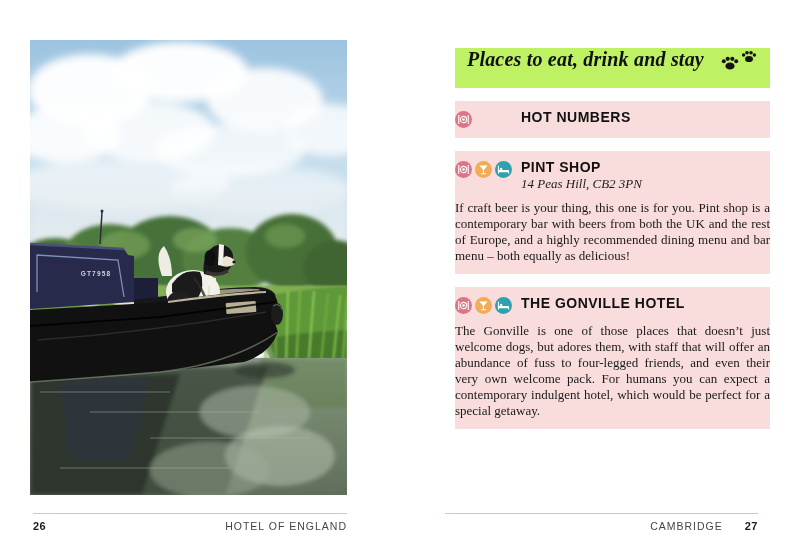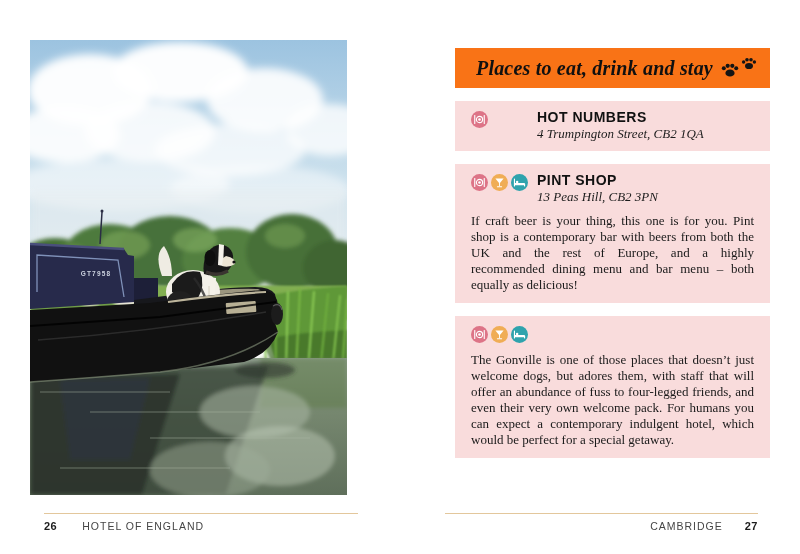--- a/index.html
+++ b/index.html
@@ -12,32 +12,32 @@
   .photo {
     position:absolute; left:30px; top:40px; width:317px; height:455px;
   }
   .photo svg { display:block; width:100%; height:100%; }
   .photo text { font-family:"Liberation Sans", sans-serif; }
 
   
   .right-col { position:absolute; left:455px; top:48px; width:315px; }
 
   .banner {
-    height:40px; background:#f97316; box-sizing:border-box;
-    display:flex; align-items:center; justify-content:space-between;
-    padding:0 13px 0 21px;
+    height:40px; background:#bef264; box-sizing:border-box;
+    display:flex; align-items:flex-start; justify-content:space-between;
+    padding:0 13px 0 12px;
   }
   .banner-title {
     font-family:"Liberation Serif", serif; font-style:italic; font-weight:bold;
     font-size:20px; color:#101010; white-space:nowrap; letter-spacing:0.2px;
   }
   .paws { width:38px; height:26px; flex-shrink:0; }
 
   .card {
-    background:#f9dcdc; margin-top:13px; padding:8px 16px 10px;
+    background:#f9dcdc; margin-top:13px; padding:8px 0 10px;
     box-sizing:border-box;
   }
   .card-header { display:flex; align-items:flex-start; }
   .icons { width:66px; flex-shrink:0; display:flex; gap:3px; padding-top:2px; }
   .icon { width:17px; height:17px; display:block; }
   .titles { flex:1; }
   .card-title {
     font-size:14px; font-weight:bold; color:#111111; letter-spacing:0.5px;
     line-height:16px;
   }
@@ -49,21 +49,21 @@
     font-family:"Liberation Serif", serif; font-size:13px; line-height:16px;
     text-align:justify; color:#1a1a1a; margin-top:9px;
   }
 
   
   .footer-left, .footer-right {
     position:absolute; top:513px; border-top:1px solid #e3c79c;
     padding-top:6px; font-size:10.5px; letter-spacing:1px; color:#454545;
     display:flex; align-items:baseline;
   }
-  .footer-left  { left:44px;  width:314px; }
+  .footer-left  { left:33px;  width:314px;justify-content:space-between; }
   .footer-right { left:445px; width:313px; justify-content:flex-end; }
   .page-num { font-weight:bold; color:#1c1c1c; font-size:11px; letter-spacing:0.5px; }
   .footer-left  .page-num { margin-right:25px; }
   .footer-right .page-num { margin-left:22px; }
 </style>
 </head>
 <body>
 
 <div class="spread">
 
@@ -229,21 +229,20 @@
           <svg class="icon" viewBox="0 0 17 17">
             <circle cx="8.5" cy="8.5" r="8.5" fill="#dd7487"></circle>
             <rect x="3.2" y="4" width="1.1" height="9" rx="0.55" fill="#ffffff"></rect>
             <rect x="12.7" y="4" width="1.1" height="9" rx="0.55" fill="#ffffff"></rect>
             <circle cx="8.5" cy="8.5" r="3.1" fill="none" stroke="#ffffff" stroke-width="1.1"></circle>
             <circle cx="8.5" cy="8.5" r="1.3" fill="#ffffff"></circle>
           </svg>
         </div>
         <div class="titles">
           <div class="card-title">HOT NUMBERS</div>
-          <div class="card-address">4 Trumpington Street, CB2 1QA</div>
         </div>
       </div>
     </div>
 
     <div class="card">
       <div class="card-header">
         <div class="icons">
           <svg class="icon" viewBox="0 0 17 17">
             <circle cx="8.5" cy="8.5" r="8.5" fill="#dd7487"></circle>
             <rect x="3.2" y="4" width="1.1" height="9" rx="0.55" fill="#ffffff"></rect>
@@ -260,21 +259,21 @@
           <svg class="icon" viewBox="0 0 17 17">
             <circle cx="8.5" cy="8.5" r="8.5" fill="#2fa3ad"></circle>
             <rect x="2.9" y="4.6" width="1.1" height="7.8" rx="0.5" fill="#ffffff"></rect>
             <circle cx="6.1" cy="7.9" r="1.25" fill="#ffffff"></circle>
             <path d="M4,8.9 H12.9 Q14.1,8.9 14.1,10 V11.2 H4 Z" fill="#ffffff"></path>
             <rect x="13" y="10.2" width="1.1" height="2.2" fill="#ffffff"></rect>
           </svg>
         </div>
         <div class="titles">
           <div class="card-title">PINT SHOP</div>
-          <div class="card-address">13 Peas Hill, CB2 3PN</div>
+          <div class="card-address">14 Peas Hill, CB2 3PN</div>
         </div>
       </div>
       <div class="card-desc">If craft beer is your thing, this one is for you. Pint shop is a contemporary bar with beers from both the UK and the rest of Europe, and a highly recommended dining menu and bar menu – both equally as delicious!</div>
     </div>
 
     <div class="card">
       <div class="card-header">
         <div class="icons">
           <svg class="icon" viewBox="0 0 17 17">
             <circle cx="8.5" cy="8.5" r="8.5" fill="#dd7487"></circle>
@@ -291,20 +290,21 @@
           </svg>
           <svg class="icon" viewBox="0 0 17 17">
             <circle cx="8.5" cy="8.5" r="8.5" fill="#2fa3ad"></circle>
             <rect x="2.9" y="4.6" width="1.1" height="7.8" rx="0.5" fill="#ffffff"></rect>
             <circle cx="6.1" cy="7.9" r="1.25" fill="#ffffff"></circle>
             <path d="M4,8.9 H12.9 Q14.1,8.9 14.1,10 V11.2 H4 Z" fill="#ffffff"></path>
             <rect x="13" y="10.2" width="1.1" height="2.2" fill="#ffffff"></rect>
           </svg>
         </div>
         <div class="titles">
+          <div class="card-title">THE GONVILLE HOTEL</div>
         </div>
       </div>
       <div class="card-desc">The Gonville is one of those places that doesn’t just welcome dogs, but adores them, with staff that will offer an abundance of fuss to four-legged friends, and even their very own welcome pack. For humans you can expect a contemporary indulgent hotel, which would be perfect for a special getaway.</div>
     </div>
 
   </div>
 
   <div class="footer-left">
     <span class="page-num">26</span>
     <span>HOTEL OF ENGLAND</span>

